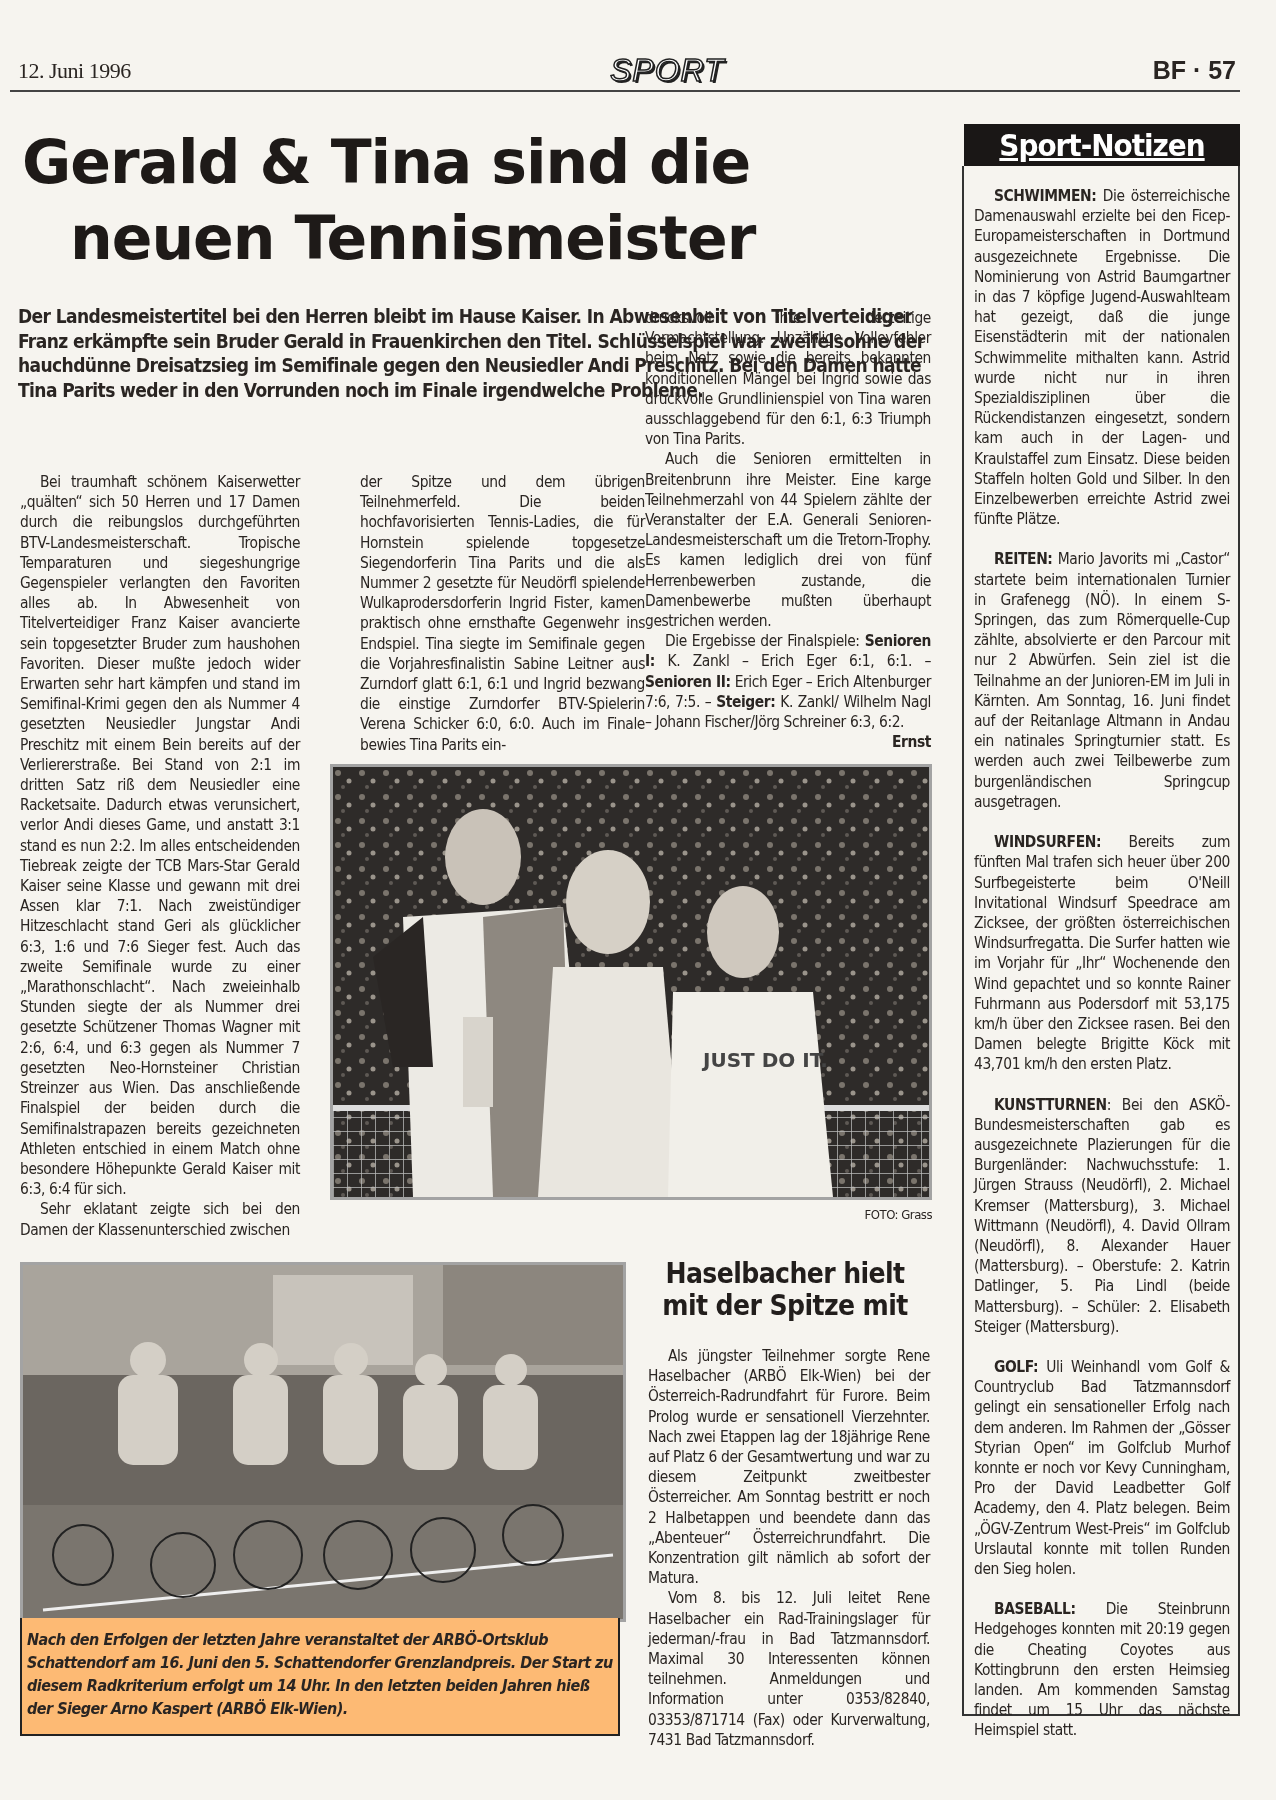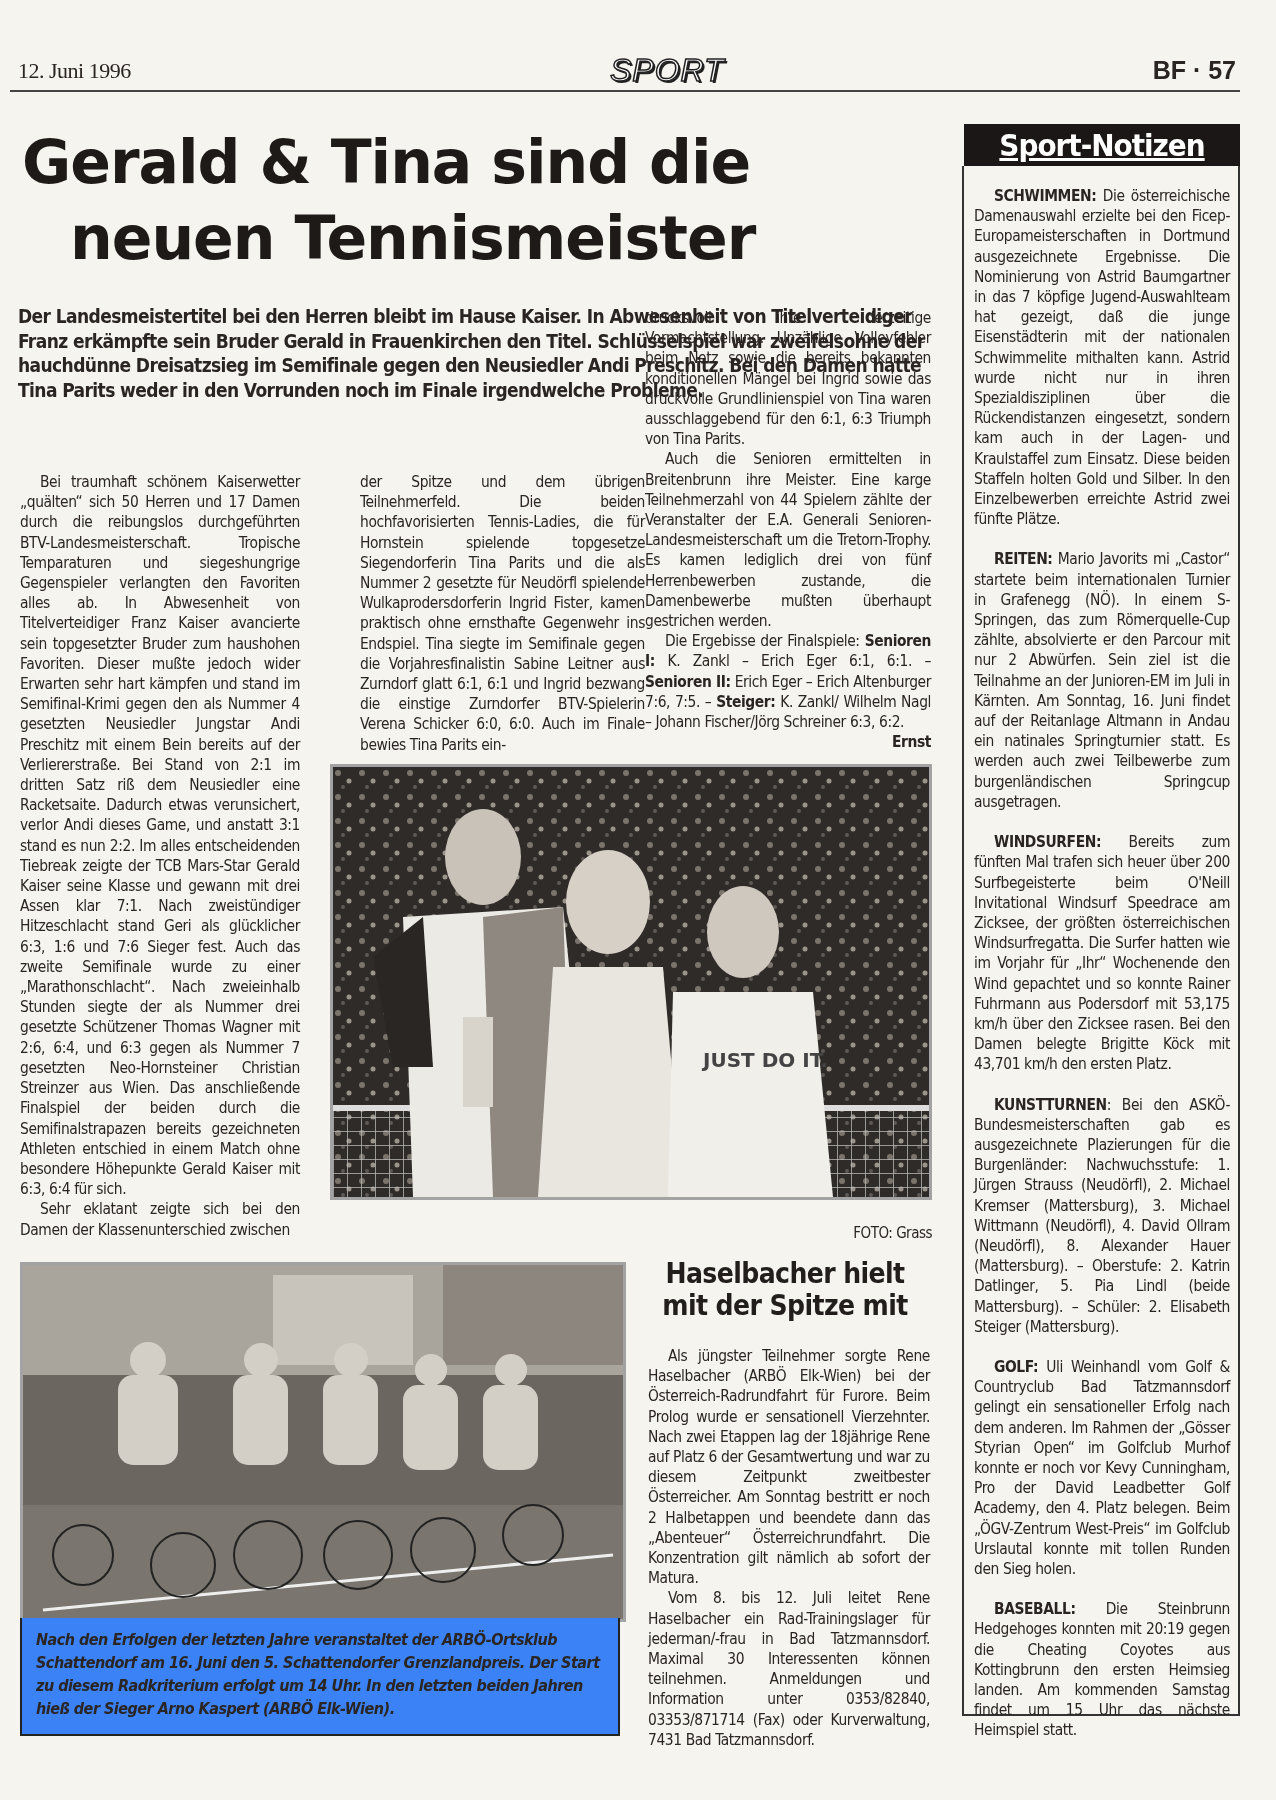--- a/index.html
+++ b/index.html
@@ -14,22 +14,22 @@
   .lead{left:18px;top:304px;width:920px;font-family:"DejaVu Sans Condensed","DejaVu Sans",sans-serif;font-weight:bold;font-size:19px;line-height:24.5px;letter-spacing:-0.6px;}
   .col{font-size:15.4px;line-height:20.2px;text-align:justify;letter-spacing:-0.4px;}
   .col p{margin:0;text-indent:20px;}
   .col1{left:20px;top:472px;width:280px;}
   .col2{left:332px;top:472px;width:285px;margin-left:28px;}
   .col3{left:645px;top:308px;width:286px;}
   .photo{border:3px solid #a3a3a3;background:#555;overflow:hidden;}
   .photo1{left:330px;top:764px;width:596px;height:430px;}
   .photo2{left:20px;top:1262px;width:600px;height:354px;}
   .caption1{left:332px;top:1202px;width:600px;font-style:italic;font-size:17px;line-height:22px;letter-spacing:-0.5px;}
-  .credit{font-style:normal;font-size:15px;float:right;margin-top:20px;}
-  .caption2{left:20px;top:1618px;width:600px;height:118px;background:#3b82f6;border:2px solid #222;border-top:none;box-sizing:border-box;padding:10px 14px;font-style:italic;font-weight:bold;font-size:16px;line-height:23px;letter-spacing:-0.5px;}
+  .credit{font-style:normal;font-size:13px;float:right;margin-top:2px;}
+  .caption2{left:20px;top:1618px;width:600px;height:118px;background:#fdba74;border:2px solid #222;border-top:none;box-sizing:border-box;padding:10px 5px;font-style:italic;font-weight:bold;font-size:16px;line-height:23px;letter-spacing:-0.5px;}
   .sub{left:640px;top:1258px;width:290px;text-align:center;font-weight:bold;font-size:28px;line-height:32px;letter-spacing:-0.6px;color:#221e1c;}
   .col4{left:648px;top:1346px;width:282px;}
   .sn-title{left:964px;top:124px;width:276px;height:42px;background:#1a1716;color:#fff;font-family:"DejaVu Sans Condensed","DejaVu Sans",sans-serif;font-weight:bold;font-size:31px;line-height:42px;text-align:center;letter-spacing:-1px;text-decoration:underline;}
   .sn-box{left:962px;top:166px;width:278px;height:1550px;border:2px solid #333;border-top:none;box-sizing:border-box;}
   .sn-col{left:974px;top:186px;width:256px;}
   .sn-col p{margin:0 0 20px 0;}
   .sn-col .kw{font-weight:bold;}
   .photo svg{display:block;}
 </style>
 </head>

